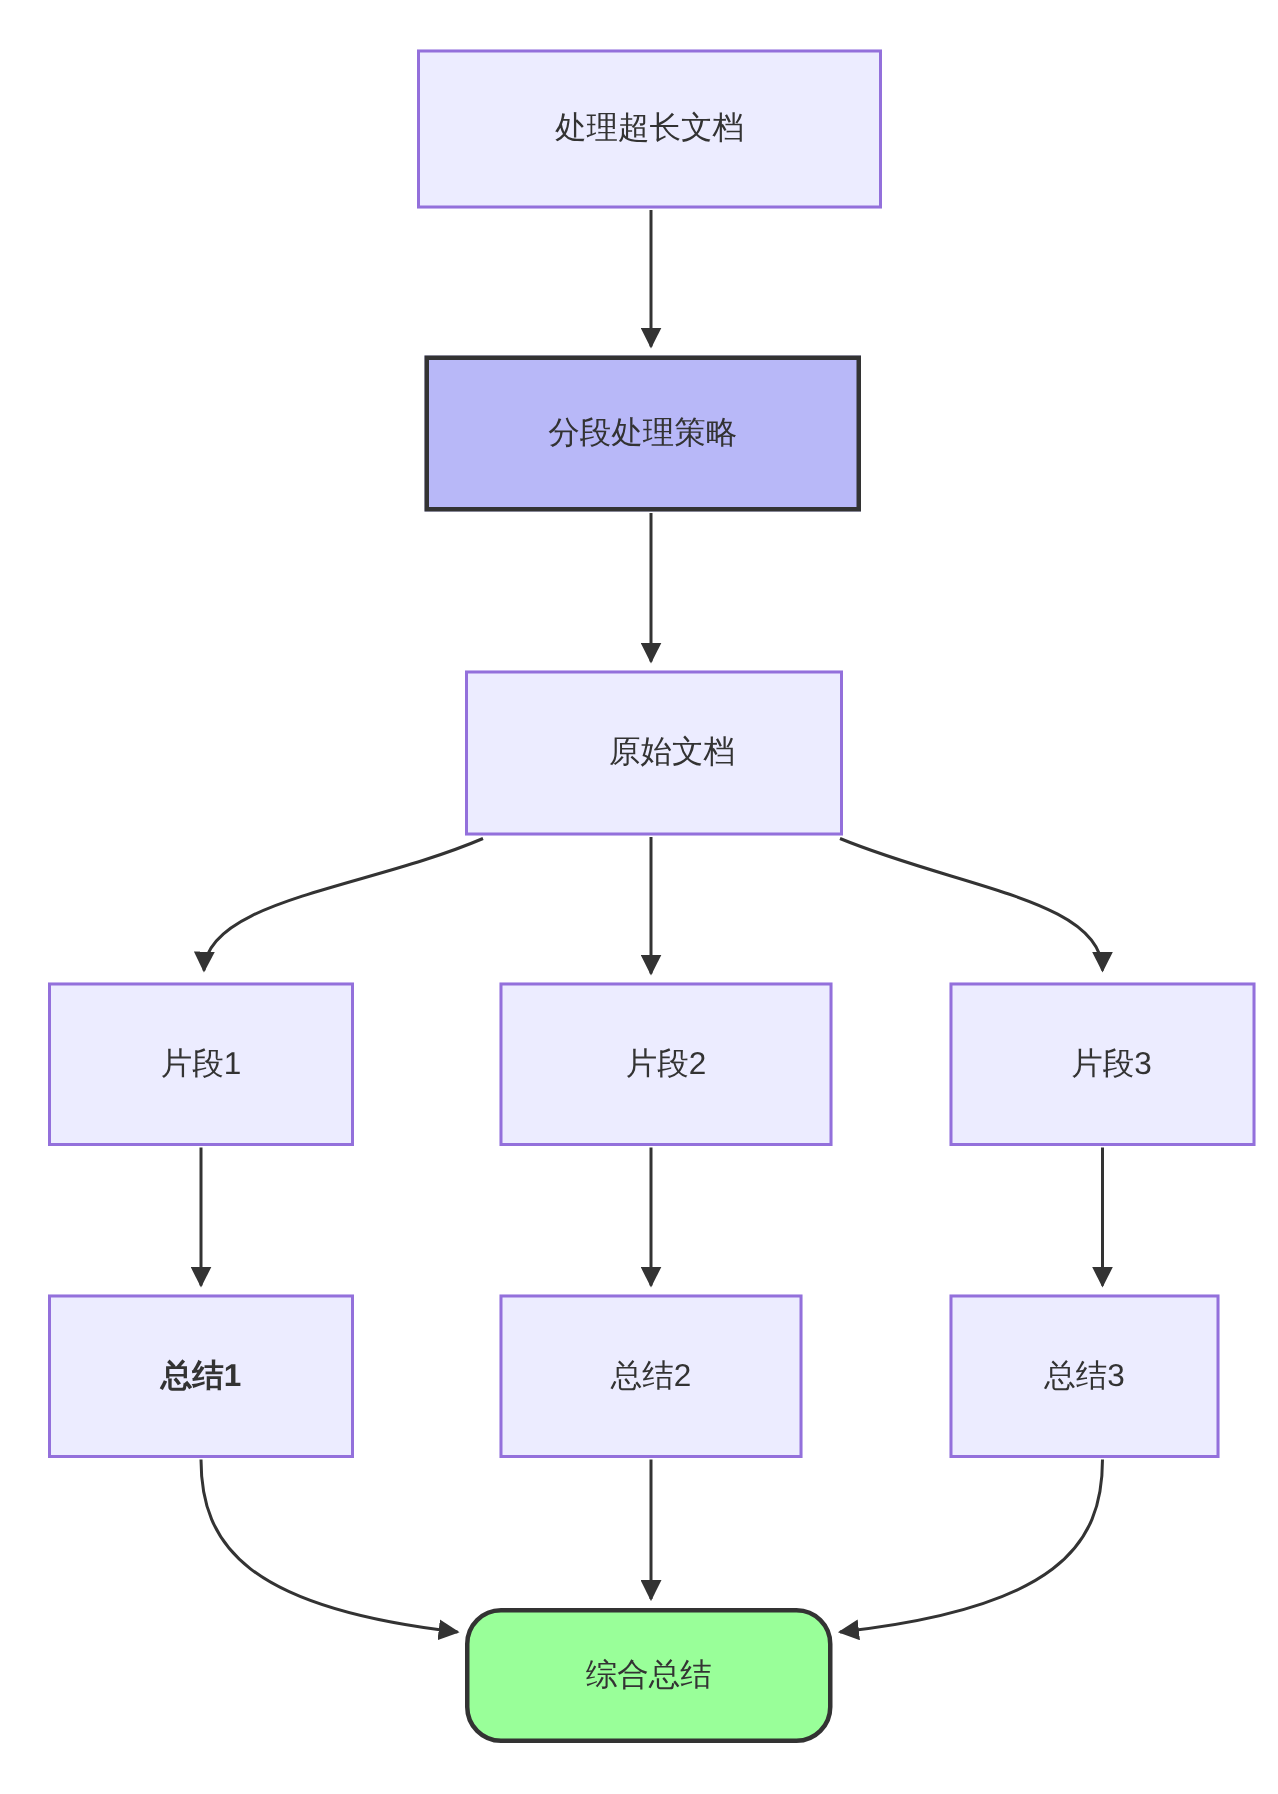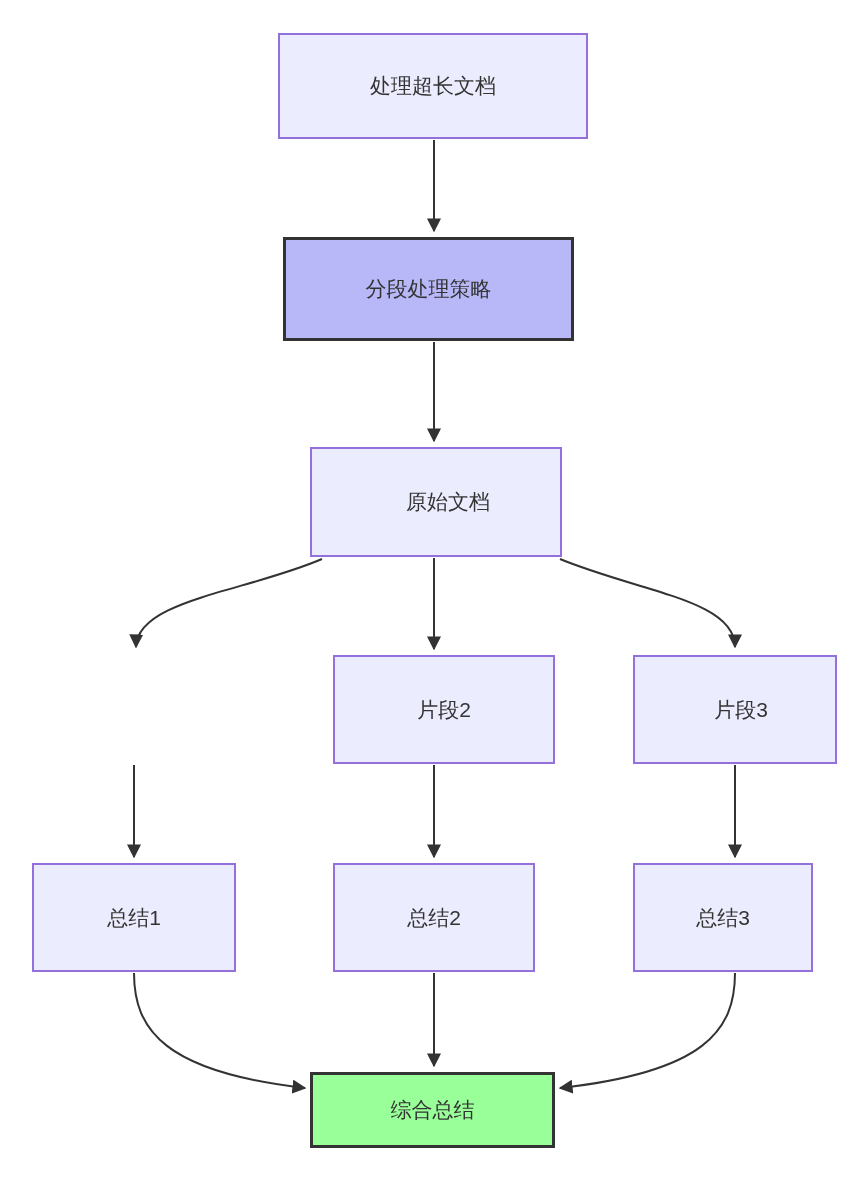--- a/index.html
+++ b/index.html
@@ -44,24 +44,24 @@
     background: var(--result-fill, #99FF99);
     border: 3px solid var(--dark-stroke, #333333);
   }
   
   .n-process  { left: 278px; top:  33px; width: 310px; height: 106px; }
   .n-strategy { left: 266px; top: 237px; width: 291px; height: 104px; margin-left: 17px; }
   .n-source   { left: 310px; top: 447px; width: 252px; height: 110px; padding-left: 24px; }
   .n-chunk1   { left:  32px; top: 655px; width: 204px; height: 109px; }
   .n-chunk2   { left: 333px; top: 655px; width: 222px; height: 109px; }
   .n-chunk3   { left: 633px; top: 655px; width: 204px; height: 109px; padding-left: 12px; }
-  .n-summary1 { left:  32px; top: 863px; width: 204px; height: 109px; }
+  .n-summary1 { left:  32px; top: 863px; width: 204px; height: 109px; font-weight: bold; }
   .n-summary2 { left: 333px; top: 863px; width: 202px; height: 109px; }
   .n-summary3 { left: 633px; top: 863px; width: 180px; height: 109px; }
-  .n-final    { left: 310px; top: 1072px; width: 245px; height: 76px; }
+  .n-final    { left: 310px; top: 1072px; width: 245px; height: 90px; border-radius: 24px; }
 </style>
 </head>
 <body>
 
 <div class="canvas">
 
   <svg class="edges" width="852" height="1196" viewBox="0 0 852 1196" xmlns="http://www.w3.org/2000/svg">
     <defs>
       <marker id="arrow" viewBox="0 0 10 10" refX="9" refY="5" markerWidth="7" markerHeight="7" orient="auto-start-reverse">
         <path class="arrow-head" d="M 0 0 L 10 5 L 0 10 z"></path>
@@ -85,20 +85,23 @@
   </div>
 
   <div class="node strategy n-strategy">
     <span>分段处理策略</span>
   </div>
 
   <div class="node n-source">
     <span>原始文档</span>
   </div>
 
+  <div class="node n-chunk1">
+    <span>片段1</span>
+  </div>
 
   <div class="node n-chunk2">
     <span>片段2</span>
   </div>
 
   <div class="node n-chunk3">
     <span>片段3</span>
   </div>
 
   <div class="node n-summary1">

